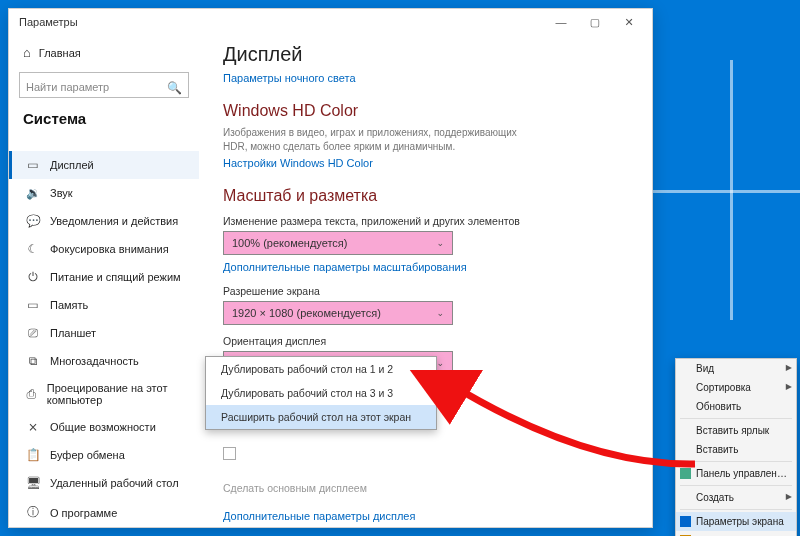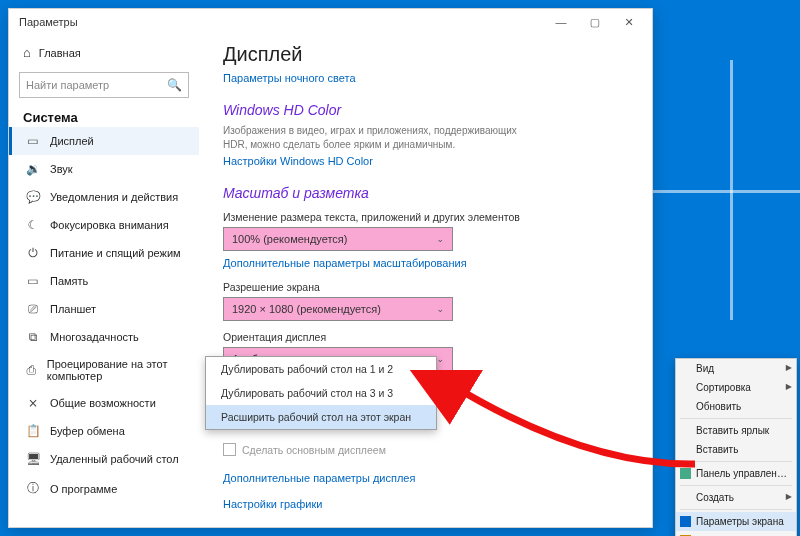--- a/index.html
+++ b/index.html
@@ -17,43 +17,43 @@
 .titlebar { height: 26px; display: flex; align-items: center; padding: 0 6px; font-size: 11px; color: #333; }
 .titlebar .title { flex: 1; padding-left: 4px; }
 .winbtn { width: 34px; text-align: center; font-size: 11px; color: #555; }
 .body { flex: 1; display: flex; overflow: hidden; }
 
 .sidebar { width: 190px; border-right: 0; padding: 4px 0 0 0; }
 .home { display: flex; align-items: center; gap: 8px; padding: 6px 14px; font-size: 11px; color: #222; }
 .home .icon { font-size: 13px; }
 .search {
   margin: 6px 10px 8px 10px; height: 26px; border: 1px solid #bbb;
-  display: flex; align-items: center; padding: 0 6px; font-size: 11px; color: #888;
+  display: flex; align-items: flex-start; padding: 8px 6px; font-size: 11px; color: #888;
 }
 .search .mag { margin-left: auto; font-size: 12px; color: #555; }
-.nav-head { font-size: 13px; font-weight: 600; padding: 4px 14px 2px; color: #111; }
+.nav-head { font-size: 15px; font-weight: 600; padding: 4px 14px 24px; color: #111; }
 .nav-item {
   display: flex; align-items: center; gap: 10px; padding: 7px 14px;
   font-size: 11px; color: #222; border-left: 3px solid transparent;
 }
 .nav-item.active { background: #eef4fb; border-left-color: #0067c0; }
 .nav-item .icon { width: 14px; font-size: 12px; color: #444; text-align: center; }
 
 .content { flex: 1; padding: 8px 24px 0 24px; overflow: hidden; color: #222; }
 .page-title { font-size: 20px; font-weight: 400; margin-bottom: 2px; }
 .link { color: #0067c0; font-size: 11px; cursor: pointer; display: inline-block; }
-.section-h { font-size: 14px; font-weight: 500; margin: 16px 0 6px; color: #6d28d9; font-style: italic; }
+.section-h { font-size: 16px; font-weight: 500; margin: 16px 0 6px; color: #7f1d1d; }
 .desc { font-size: 10px; color: #777; line-height: 1.35; max-width: 300px; }
 .lbl { font-size: 10.5px; color: #333; margin: 10px 0 4px; }
 .dropdown {
   width: 230px; height: 24px; border: 1px solid #888; font-size: 11px;
   display: flex; align-items: center; padding: 0 8px; position: relative; color: #333; background: #f9a8d4;
 }
 .dropdown .chev { margin-left: auto; font-size: 9px; color: #555; }
-.chk-row { display: flex; align-items: center; gap: 6px; font-size: 10.5px; color: #999; margin-top: 10px; }
+.chk-row { display: flex; align-items: flex-start; gap: 22px; font-size: 10.5px; color: #999; margin-top: 10px; flex-direction: column; }
 .chk { width: 13px; height: 13px; border: 1px solid #aaa; display: inline-block; }
 
 .flyout {
   position: absolute; left: 205px; top: 356px; width: 232px;
   border: 1px solid #a0a0a0; background: #fff;
   box-shadow: 0 3px 8px rgba(0,0,0,.25); z-index: 5;
 }
 .flyout-item { font-size: 10.5px; padding: 6px 15px; color: #333; }
 .flyout-item.hover { background: #cfe4fa; }
 

